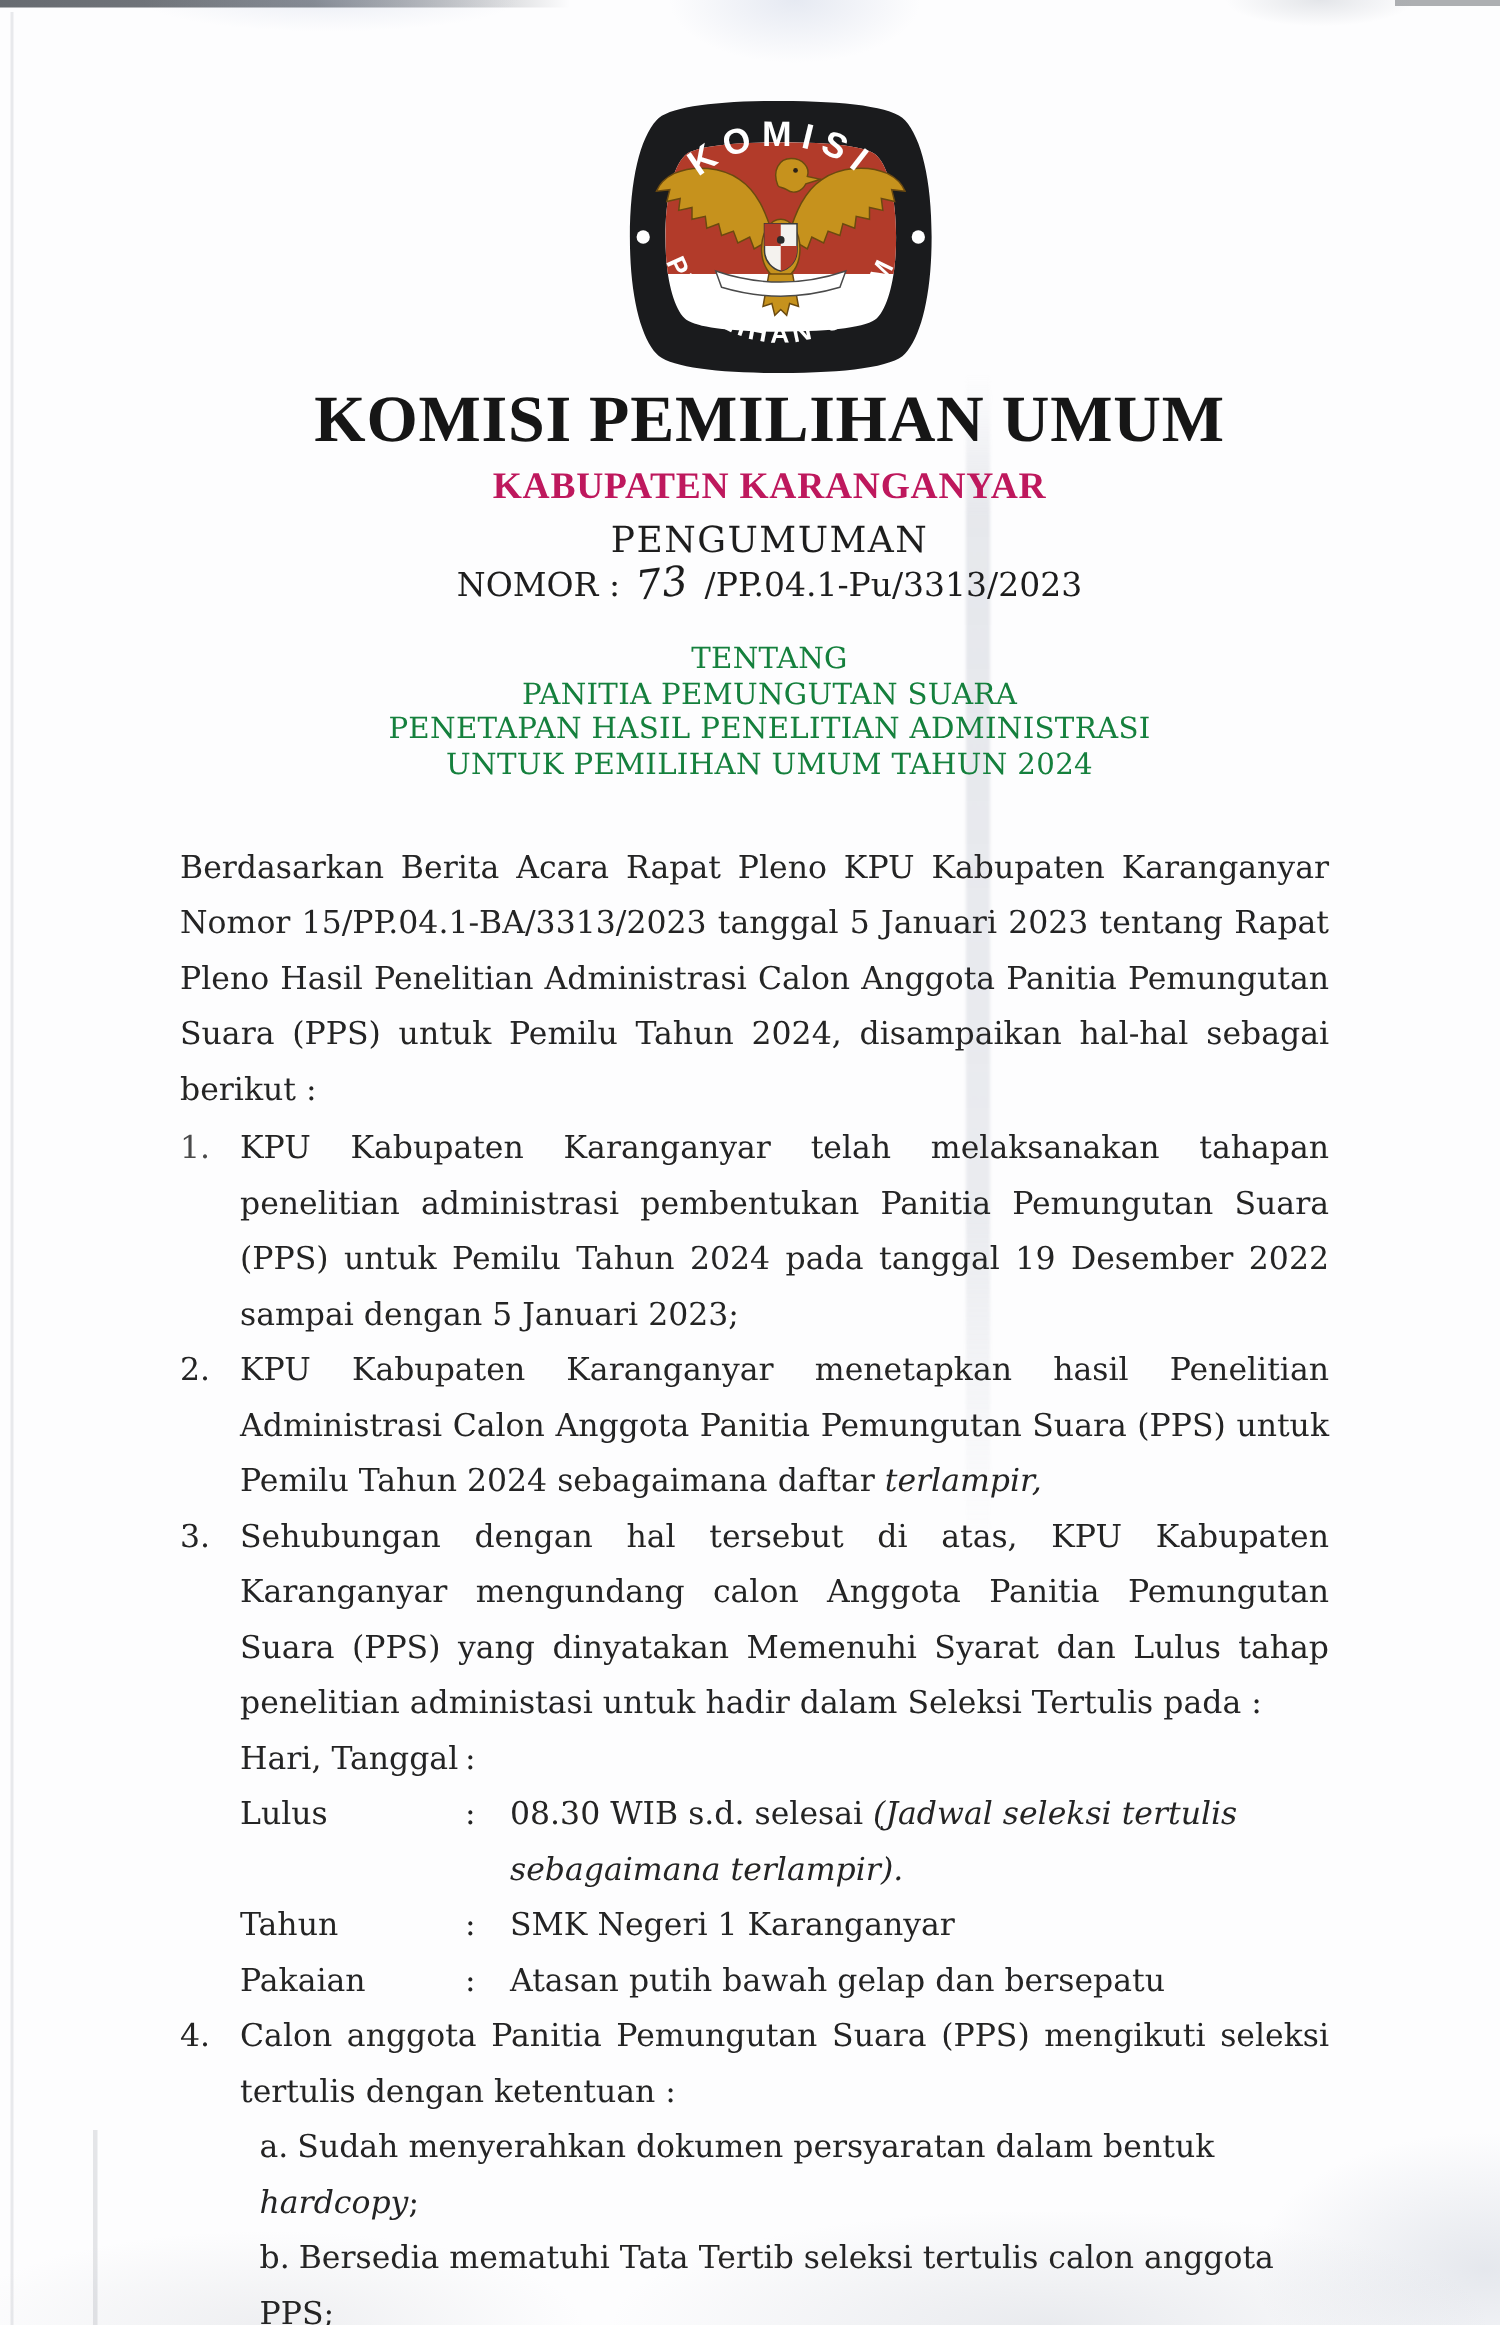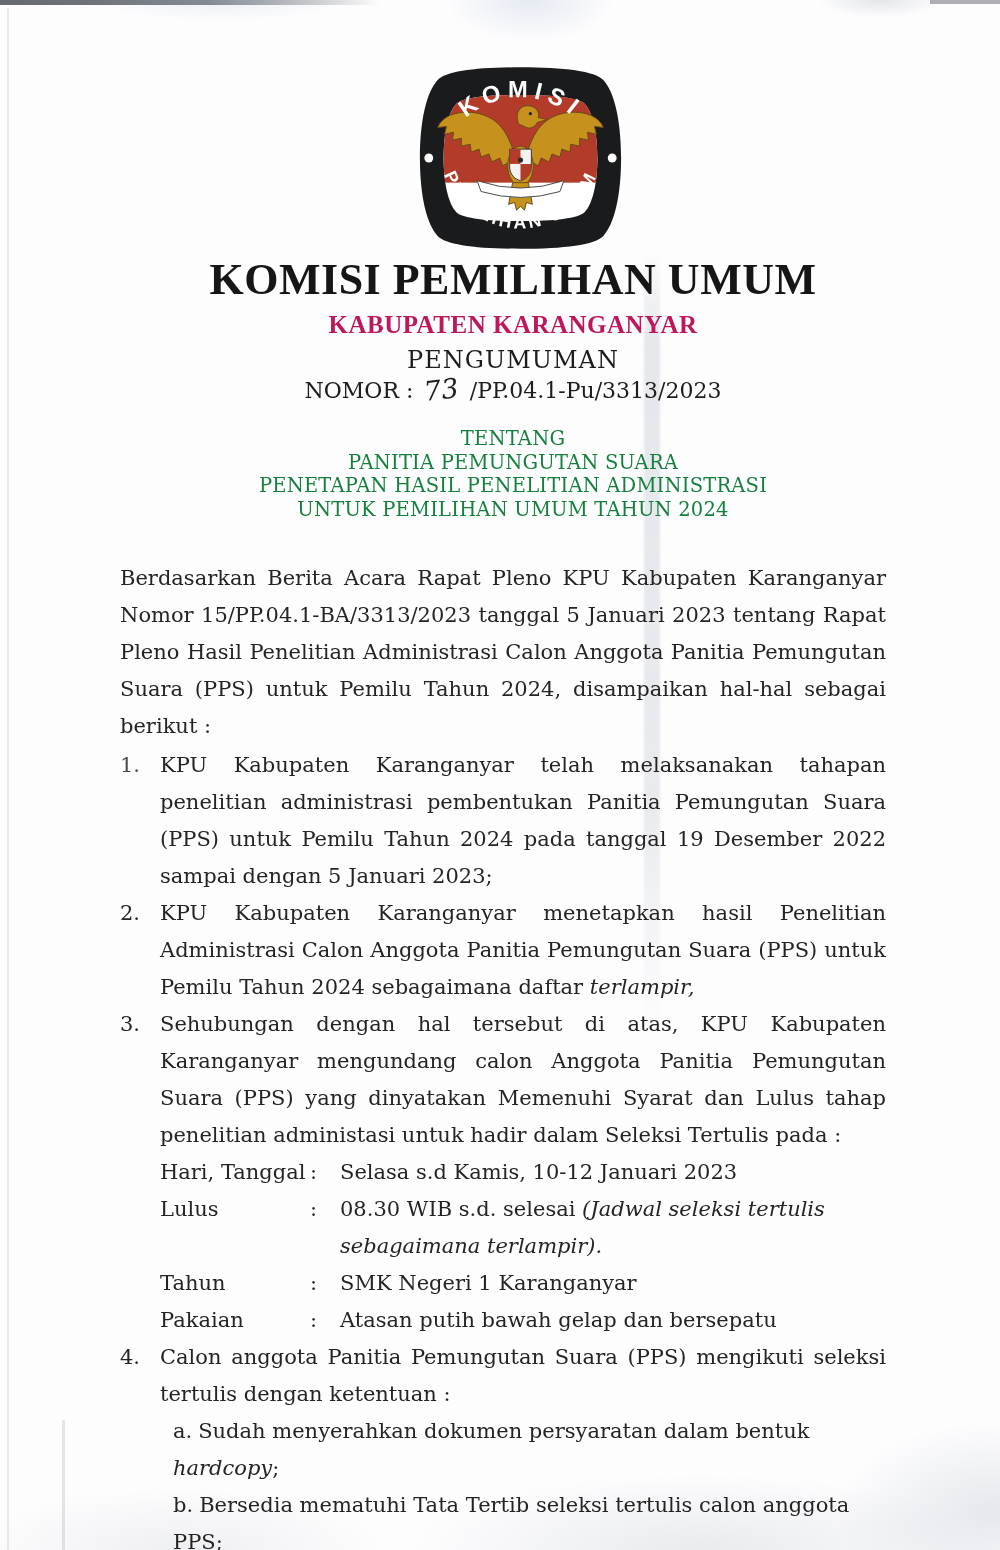--- a/index.html
+++ b/index.html
@@ -155,21 +155,20 @@
 
       <div class="item">
         <span class="inum">3.</span>
         <div class="itext"><span>Sehubungan dengan hal tersebut di atas, KPU Kabupaten Karanganyar mengundang calon Anggota Panitia Pemungutan Suara (PPS) yang dinyatakan Memenuhi Syarat dan Lulus tahap penelitian administasi untuk hadir dalam Seleksi Tertulis pada :</span></div>
       </div>
 
       <div class="sched">
         <div class="srow">
           <span class="slabel">Hari, Tanggal</span>
           <span class="scolon">:</span>
-          <span class="sval"><span>Selasa s.d Kamis, 10-12 Januari 2023</span></span>
         </div>
         <div class="srow">
           <span class="slabel">Lulus</span>
           <span class="scolon">:</span>
           <span class="sval"><span>08.30 WIB s.d. selesai </span><em>(Jadwal seleksi tertulis sebagaimana terlampir).</em></span>
         </div>
         <div class="srow">
           <span class="slabel">Tahun</span>
           <span class="scolon">:</span>
           <span class="sval">

